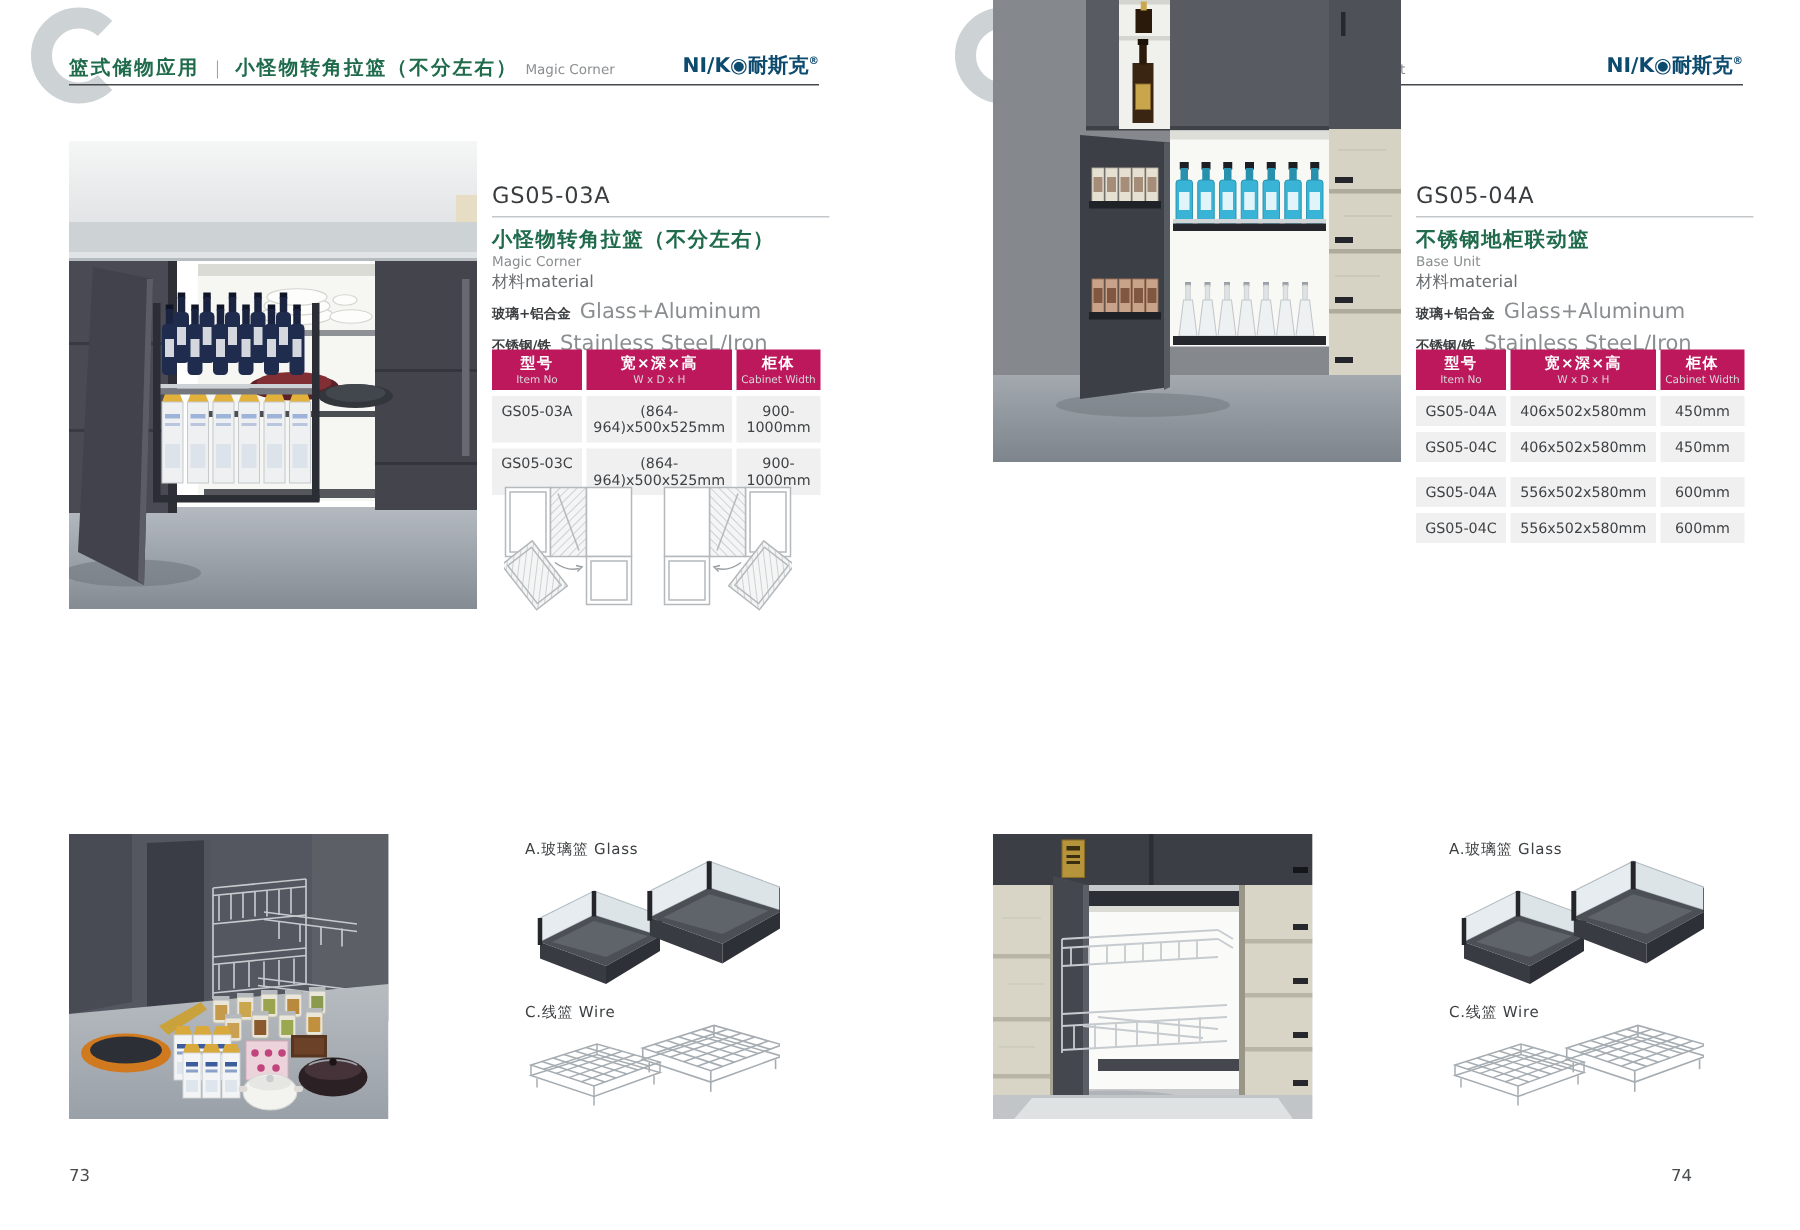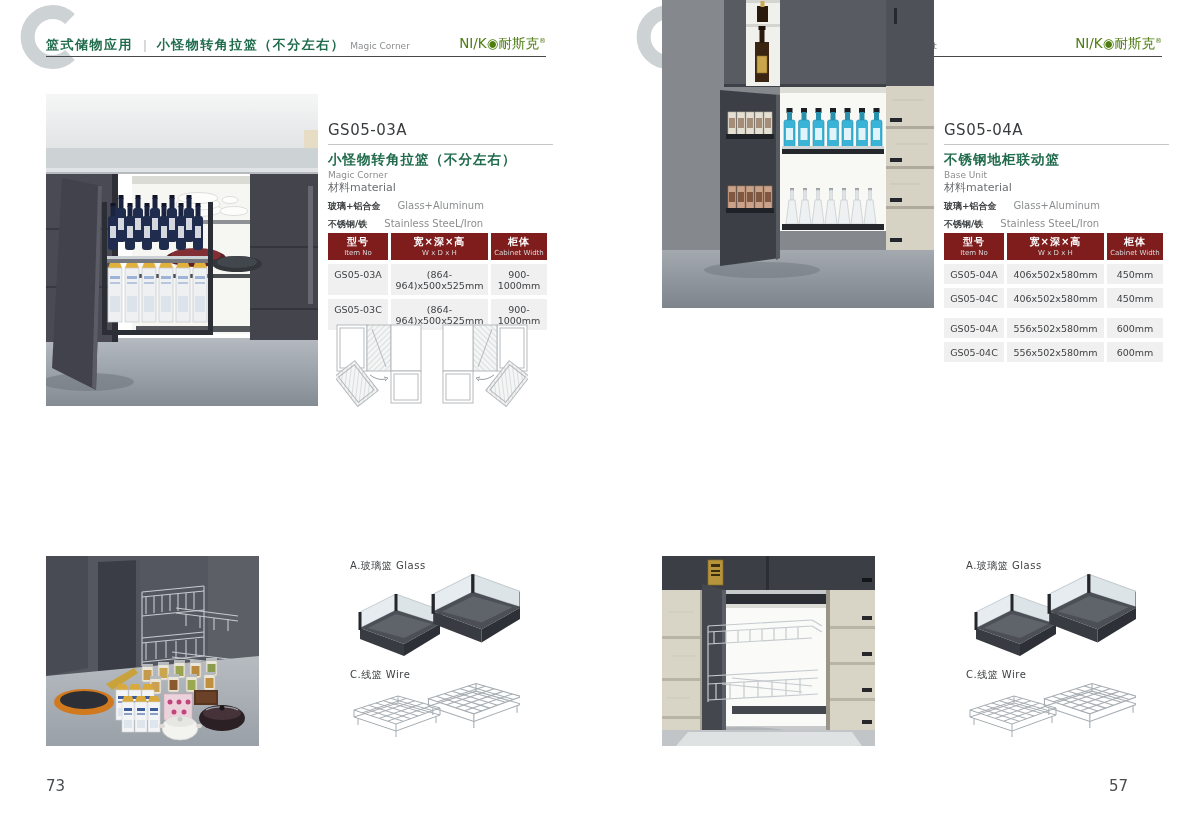--- a/index.html
+++ b/index.html
@@ -13,50 +13,50 @@
   .page--right .content{left:662px;margin-left:-600px;left:662px;}
   .page--right .content{left:62px;margin-left:0;}
 
   .c-svg{position:absolute;left:-26px;top:3px;}
   .hdr{position:absolute;left:0;top:36px;display:flex;align-items:baseline;white-space:nowrap;}
   .hdr-cat{color:#1f6b4c;font-size:13px;font-weight:bold;letter-spacing:1.5px;}
   .hdr-sep{color:#9aa3a0;font-size:12px;margin:0 6px;font-weight:normal;}
   .hdr-cn{color:#1f6b4c;font-size:13px;font-weight:bold;letter-spacing:1.5px;}
   .hdr-en{color:#8b8e90;font-size:9px;margin-left:5px;}
   .rule{position:absolute;left:0;right:0;top:56px;height:1px;background:#46494c;}
-  .logo{position:absolute;right:0;top:35px;color:#4d7c0f;font-size:13.5px;font-weight:normal;letter-spacing:0;text-align:right;}
+  .logo{position:absolute;right:0;top:35px;color:#0c4a6e;font-size:13.5px;font-weight:bold;letter-spacing:0;text-align:right;}
   .logo .reg{font-size:7px;vertical-align:super;}
 
   .photo-top{position:absolute;left:0;top:94px;}
   .photo-bot{position:absolute;left:0;top:556px;}
 
   .info{position:absolute;left:282px;top:121px;width:225px;}
   .model{font-size:15px;color:#3a3d3f;letter-spacing:.5px;padding-bottom:5px;border-bottom:1px solid #c3c7ca;}
   .name-cn{margin-top:6px;font-size:13.5px;font-weight:bold;color:#1f6b4c;letter-spacing:1px;}
   .name-en{font-size:9px;color:#8b8e90;margin-top:1px;}
   .mat-title{font-size:11px;color:#6b6e71;}
   .mat-line{margin-top:5px;font-size:9px;color:#3c3f41;font-weight:bold;}
-  .mat-line .mat-en{font-weight:normal;color:#8b8e90;font-size:10px;margin-left:17px;}
+  .mat-line .mat-en{font-weight:normal;color:#8b8e90;font-size:14px;margin-left:6px;}
 
   .spec{position:absolute;left:282px;top:233px;display:grid;grid-template-columns:60px 97px 56px;gap:4px 3px;}
-  .spec .th{background:#7f1d1d;color:#fff;text-align:center;padding:2px 0 3px;}
+  .spec .th{background:#be185d;color:#fff;text-align:center;padding:2px 0 3px;}
   .th-cn{display:block;font-size:10px;font-weight:bold;letter-spacing:1px;}
   .th-en{display:block;font-size:7px;color:#d6d8d9;letter-spacing:0;}
   .spec .td{background:#f0f0f1;color:#3f4244;font-size:9.5px;text-align:center;padding:5px 0 4px;}
   .spec-gap{grid-column:1 / -1;height:2px;}
 
   .diagrams{position:absolute;left:290px;top:317px;}
 
   .acc-label{position:absolute;left:304px;font-size:10px;color:#3c3f41;font-weight:normal;letter-spacing:.5px;}
   .lblA{top:559px;}
   .lblC{top:668px;text-align:center;}
   .glass-svg{position:absolute;left:302px;top:572px;}
   .wire-svg{position:absolute;left:302px;top:676px;}
 
-  .pagenum{position:absolute;top:777px;font-size:15px;color:#4a4d50;}
+  .pagenum{position:absolute;top:777px;font-size:11px;color:#4a4d50;}
   .page--left .pagenum{left:0;}
   .page--right .pagenum{left:auto;right:34px;}
 </style>
 </head>
 <body>
 
 <div class="sheet">
 
   <section class="page page--left">
     <div class="content">
@@ -609,17 +609,17 @@
             <line x1="22.8" y1="39.6" x2="66.8" y2="24.8"></line>
             <line x1="31.2" y1="42.4" x2="75.2" y2="27.2"></line>
             <line x1="39.6" y1="45.2" x2="83.6" y2="29.6"></line>
           <line x1="10" y1="43" x2="10" y2="49"></line>
             <line x1="48" y1="55" x2="48" y2="61"></line>
             <line x1="88" y1="41" x2="88" y2="47"></line>
         </g>
         <use href="#wtB" transform="translate(74,-14) scale(1.08)"></use>
       </svg>
 
-      <div class="pagenum">57</div>
+      <div class="pagenum">74</div>
     </div>
   </section>
 
 </div>
 
 </body></html>

